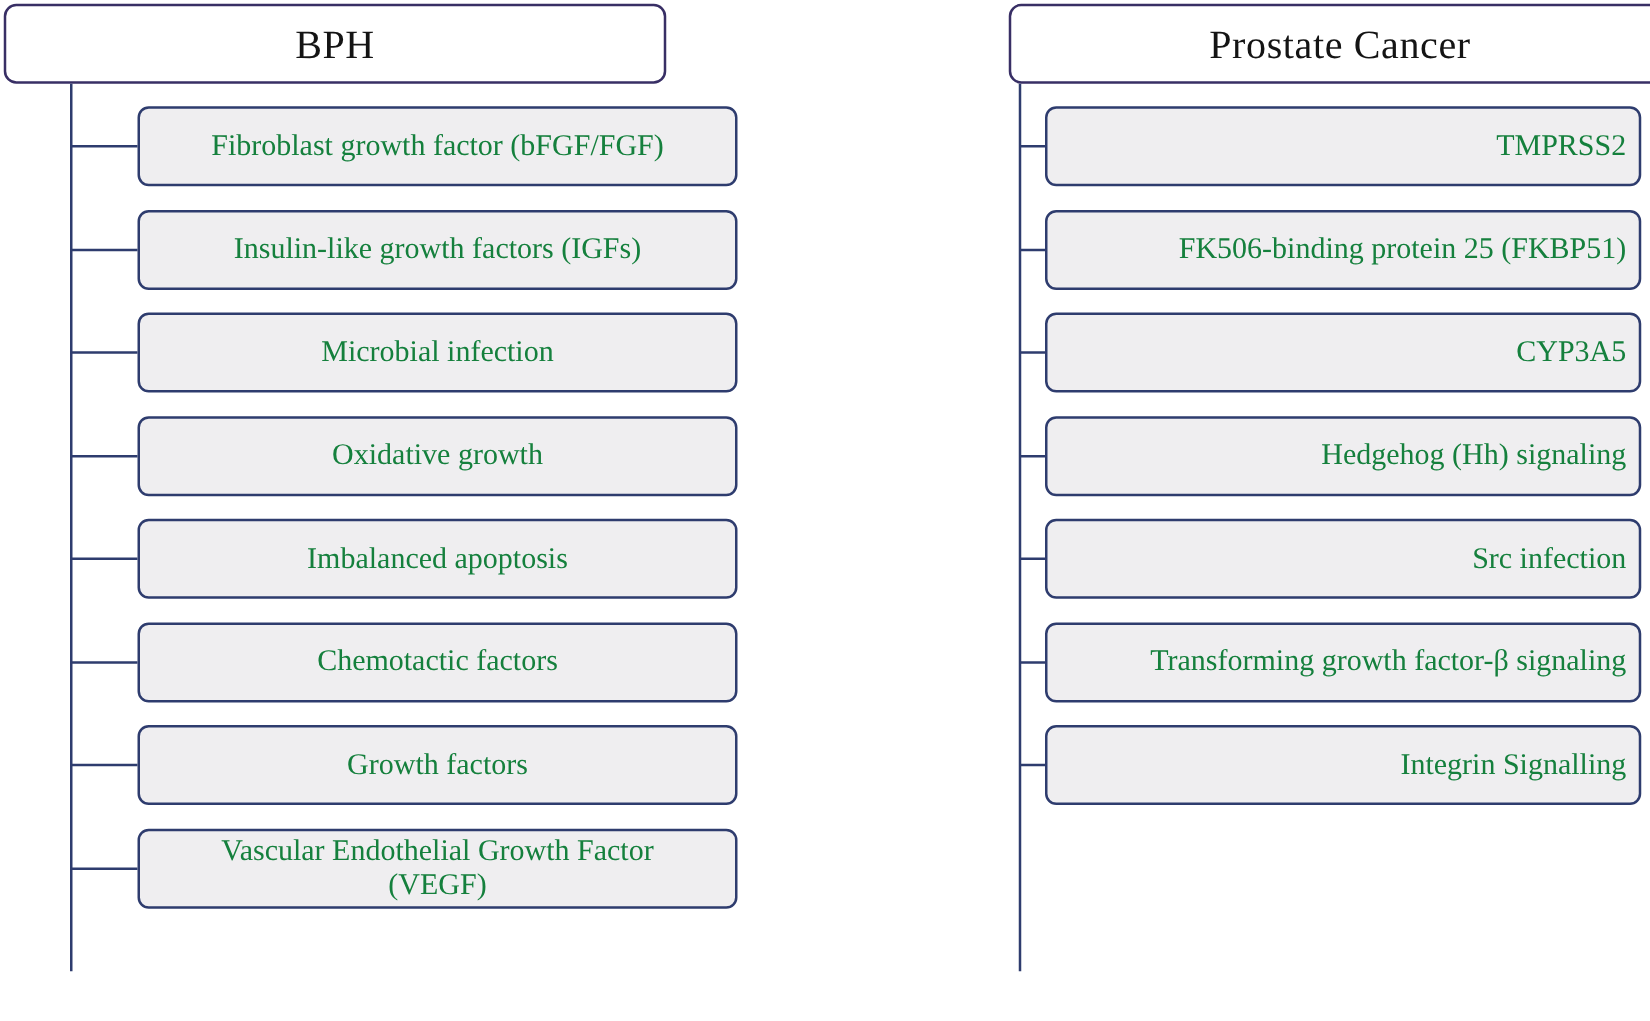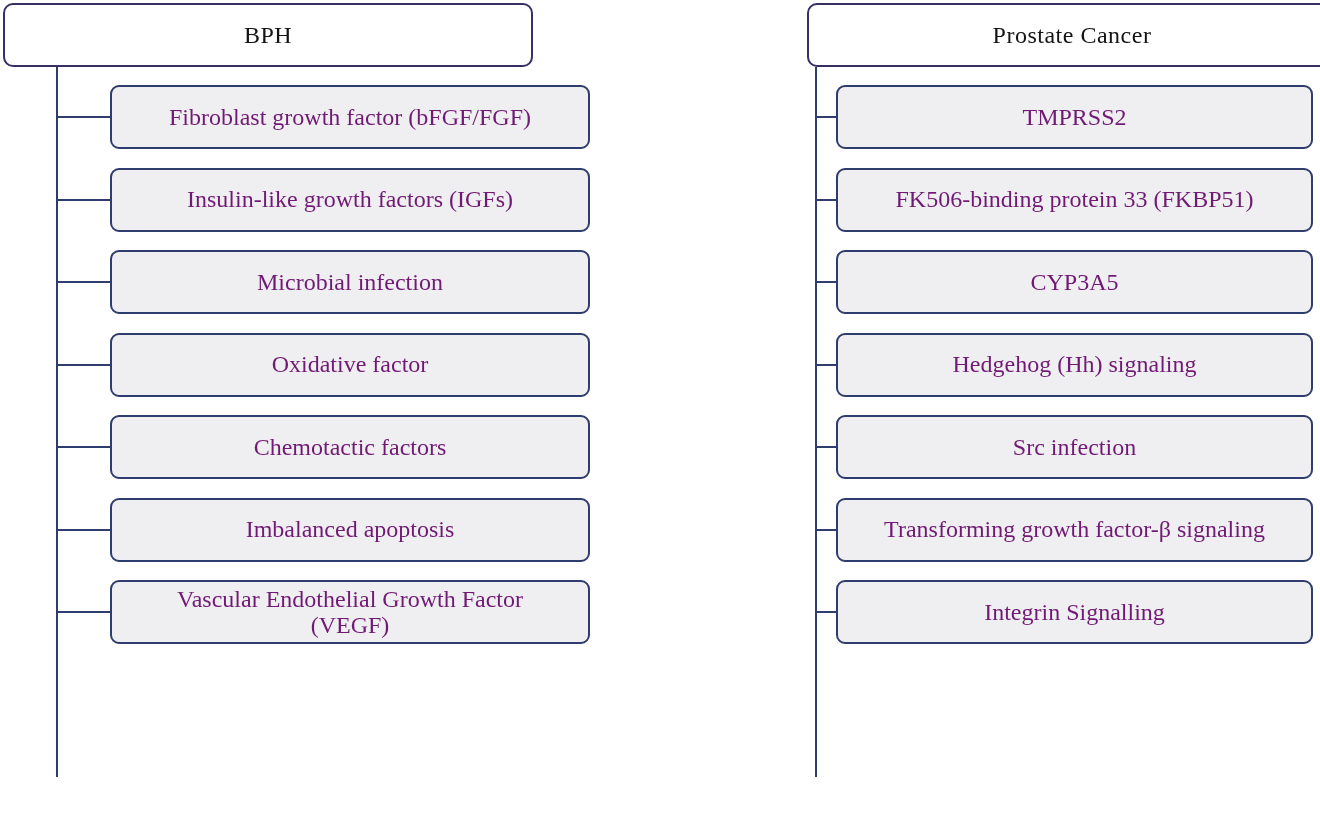--- a/index.html
+++ b/index.html
@@ -20,21 +20,21 @@
     top: 3px;
     width: 530px;
     height: 64px;
     box-sizing: border-box;
     background: #ffffff;
     border: 2px solid #382f65;
     border-radius: 10px;
     display: flex;
     align-items: center;
     justify-content: center;
-    font-size: 24px;
+    font-size: 32px;
     color: #141414;
     letter-spacing: 0.5px;
   }
   .header-left  { left: 3px;   }
   .header-right { left: 763px; margin-left: 44px; }
 
   .trunk {
     position: absolute;
     top: 67px;
     width: 2px;
@@ -72,24 +72,24 @@
     height: 64px;
     background: #efeef0;
     border: 2px solid #2e3c6e;
     border-radius: 9px;
     display: flex;
     align-items: center;
     justify-content: center;
     text-align: center;
     font-size: 24px;
     line-height: 1.1;
-    color: #701a75;
+    color: #15803d;
   }
   .children-left  .node { width: 480px; padding: 0 30px; }
-  .children-right .node { width: 477px; padding: 0 10px; }
+  .children-right .node { width: 477px; padding: 0 10px; justify-content: flex-end; }
 </style>
 </head>
 <body>
 
 <div class="canvas">
 
   <div class="header-box header-left">
     <span>BPH</span>
   </div>
   <div class="trunk trunk-left"></div>
@@ -109,33 +109,39 @@
     </div>
     <div class="row">
       <div class="stub"></div>
       <div class="node">
         <span>Microbial infection</span>
       </div>
     </div>
     <div class="row">
       <div class="stub"></div>
       <div class="node">
-        <span>Oxidative factor</span>
+        <span>Oxidative growth</span>
+      </div>
+    </div>
+    <div class="row">
+      <div class="stub"></div>
+      <div class="node">
+        <span>Imbalanced apoptosis</span>
       </div>
     </div>
     <div class="row">
       <div class="stub"></div>
       <div class="node">
         <span>Chemotactic factors</span>
       </div>
     </div>
     <div class="row">
       <div class="stub"></div>
       <div class="node">
-        <span>Imbalanced apoptosis</span>
+        <span>Growth factors</span>
       </div>
     </div>
     <div class="row">
       <div class="stub"></div>
       <div class="node">
         <span>Vascular Endothelial Growth Factor (VEGF)</span>
       </div>
     </div>
   </div>
 
@@ -147,21 +153,21 @@
   <div class="children children-right">
     <div class="row">
       <div class="stub"></div>
       <div class="node">
         <span>TMPRSS2</span>
       </div>
     </div>
     <div class="row">
       <div class="stub"></div>
       <div class="node">
-        <span>FK506-binding protein 33 (FKBP51)</span>
+        <span>FK506-binding protein 25 (FKBP51)</span>
       </div>
     </div>
     <div class="row">
       <div class="stub"></div>
       <div class="node">
         <span>CYP3A5</span>
       </div>
     </div>
     <div class="row">
       <div class="stub"></div>

